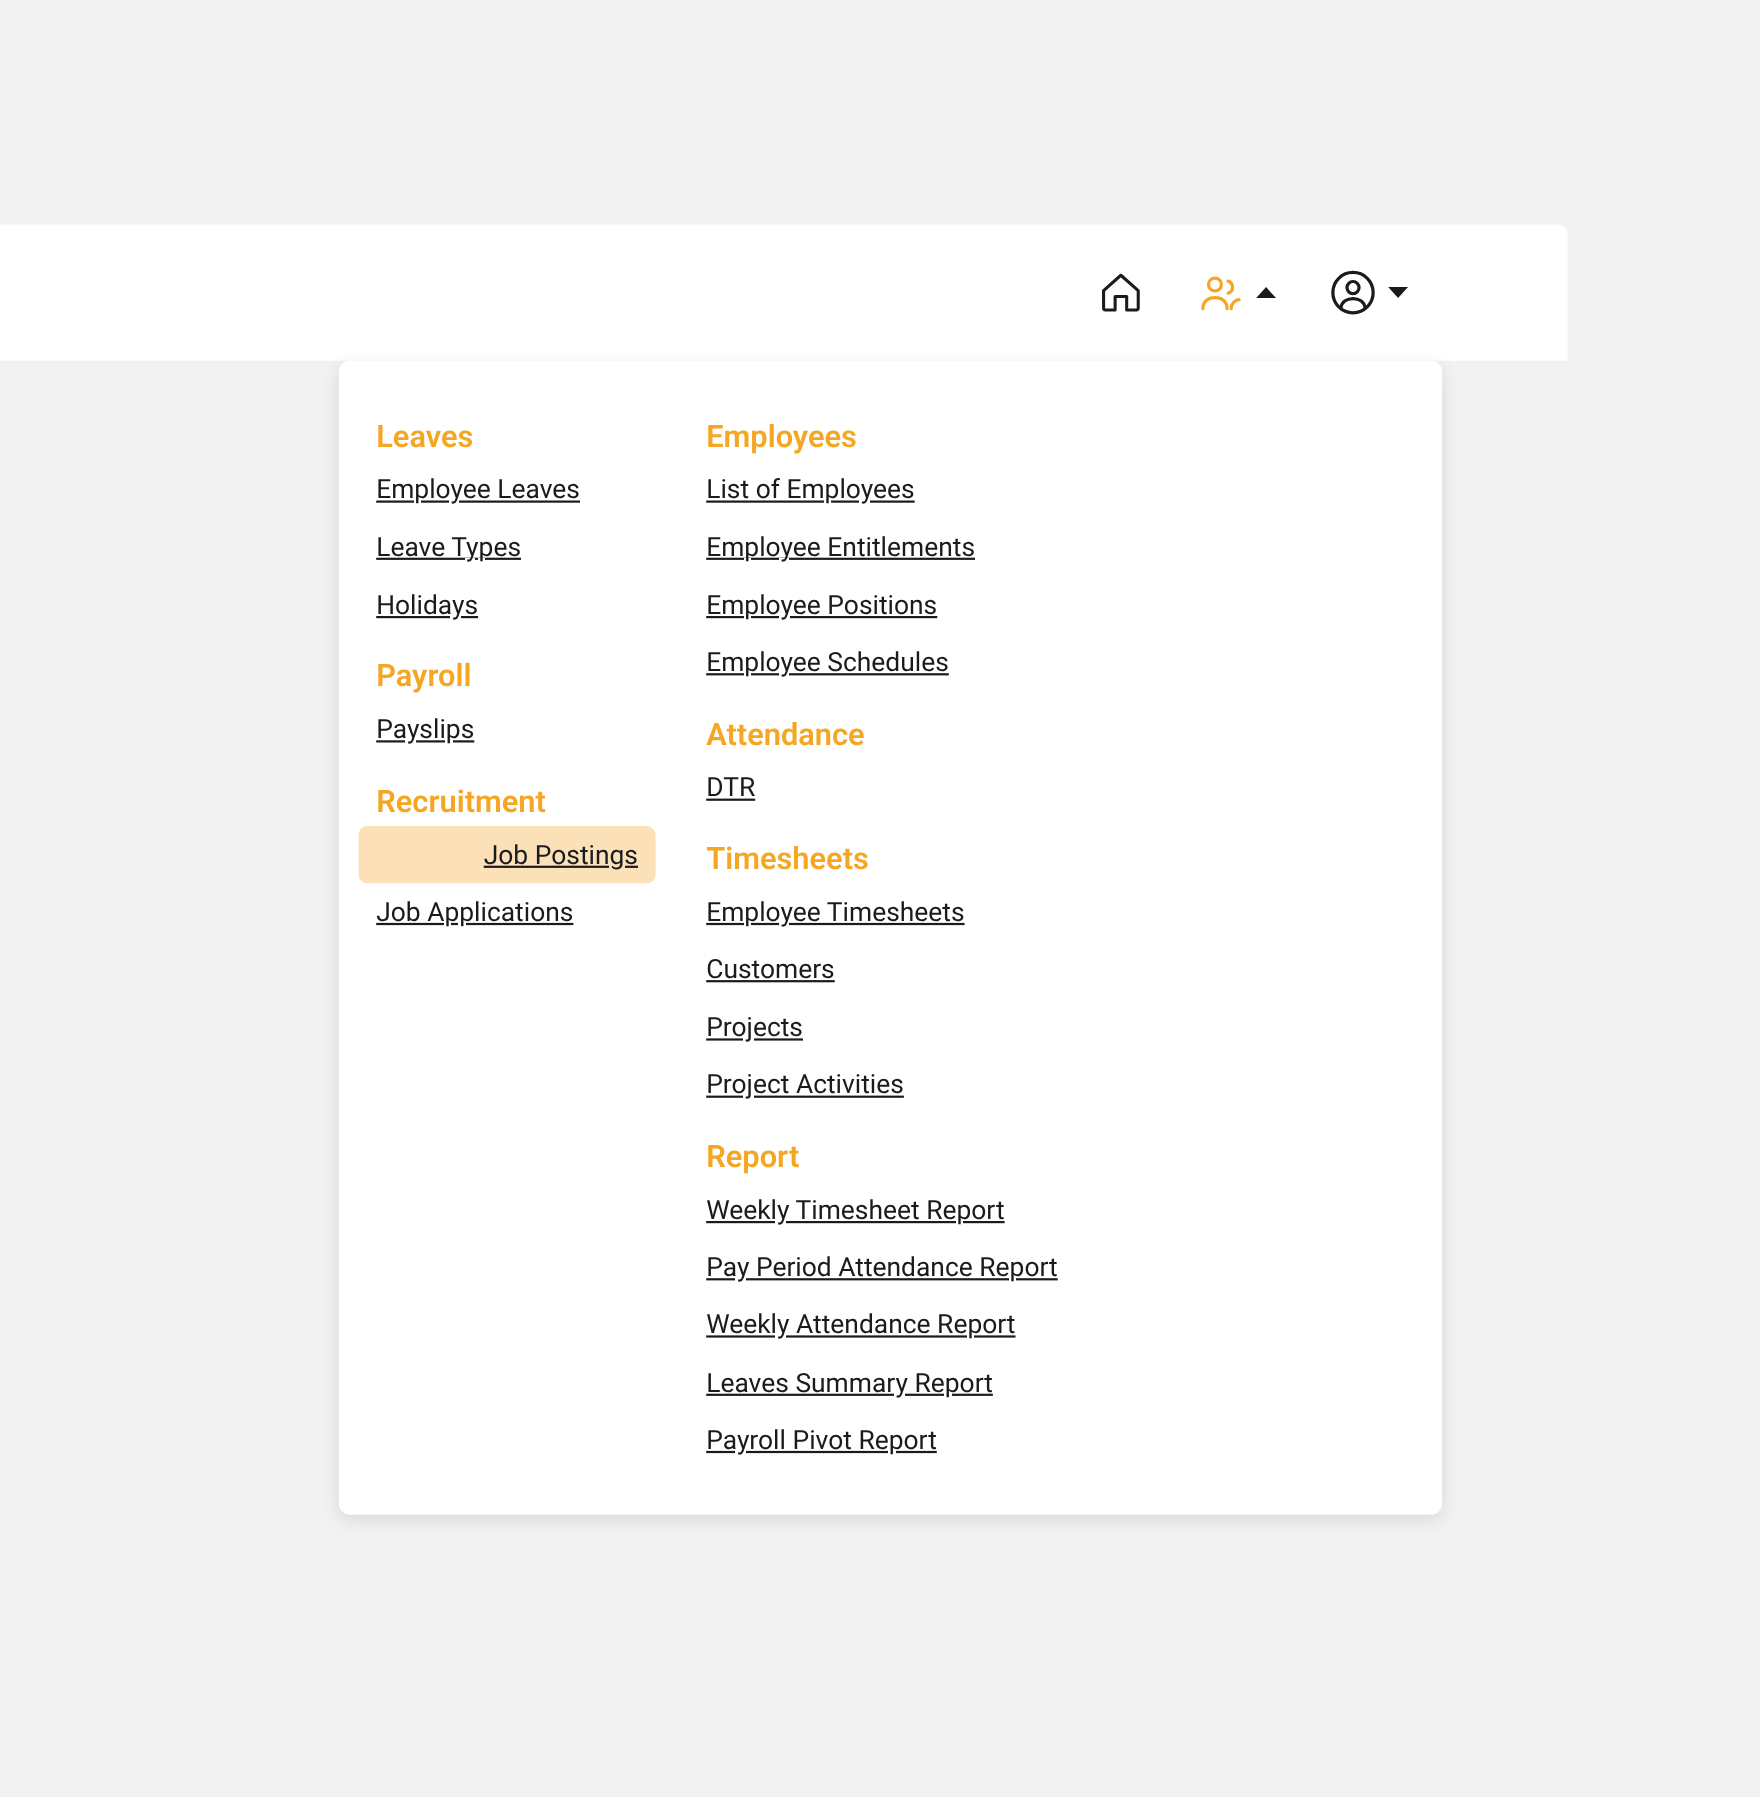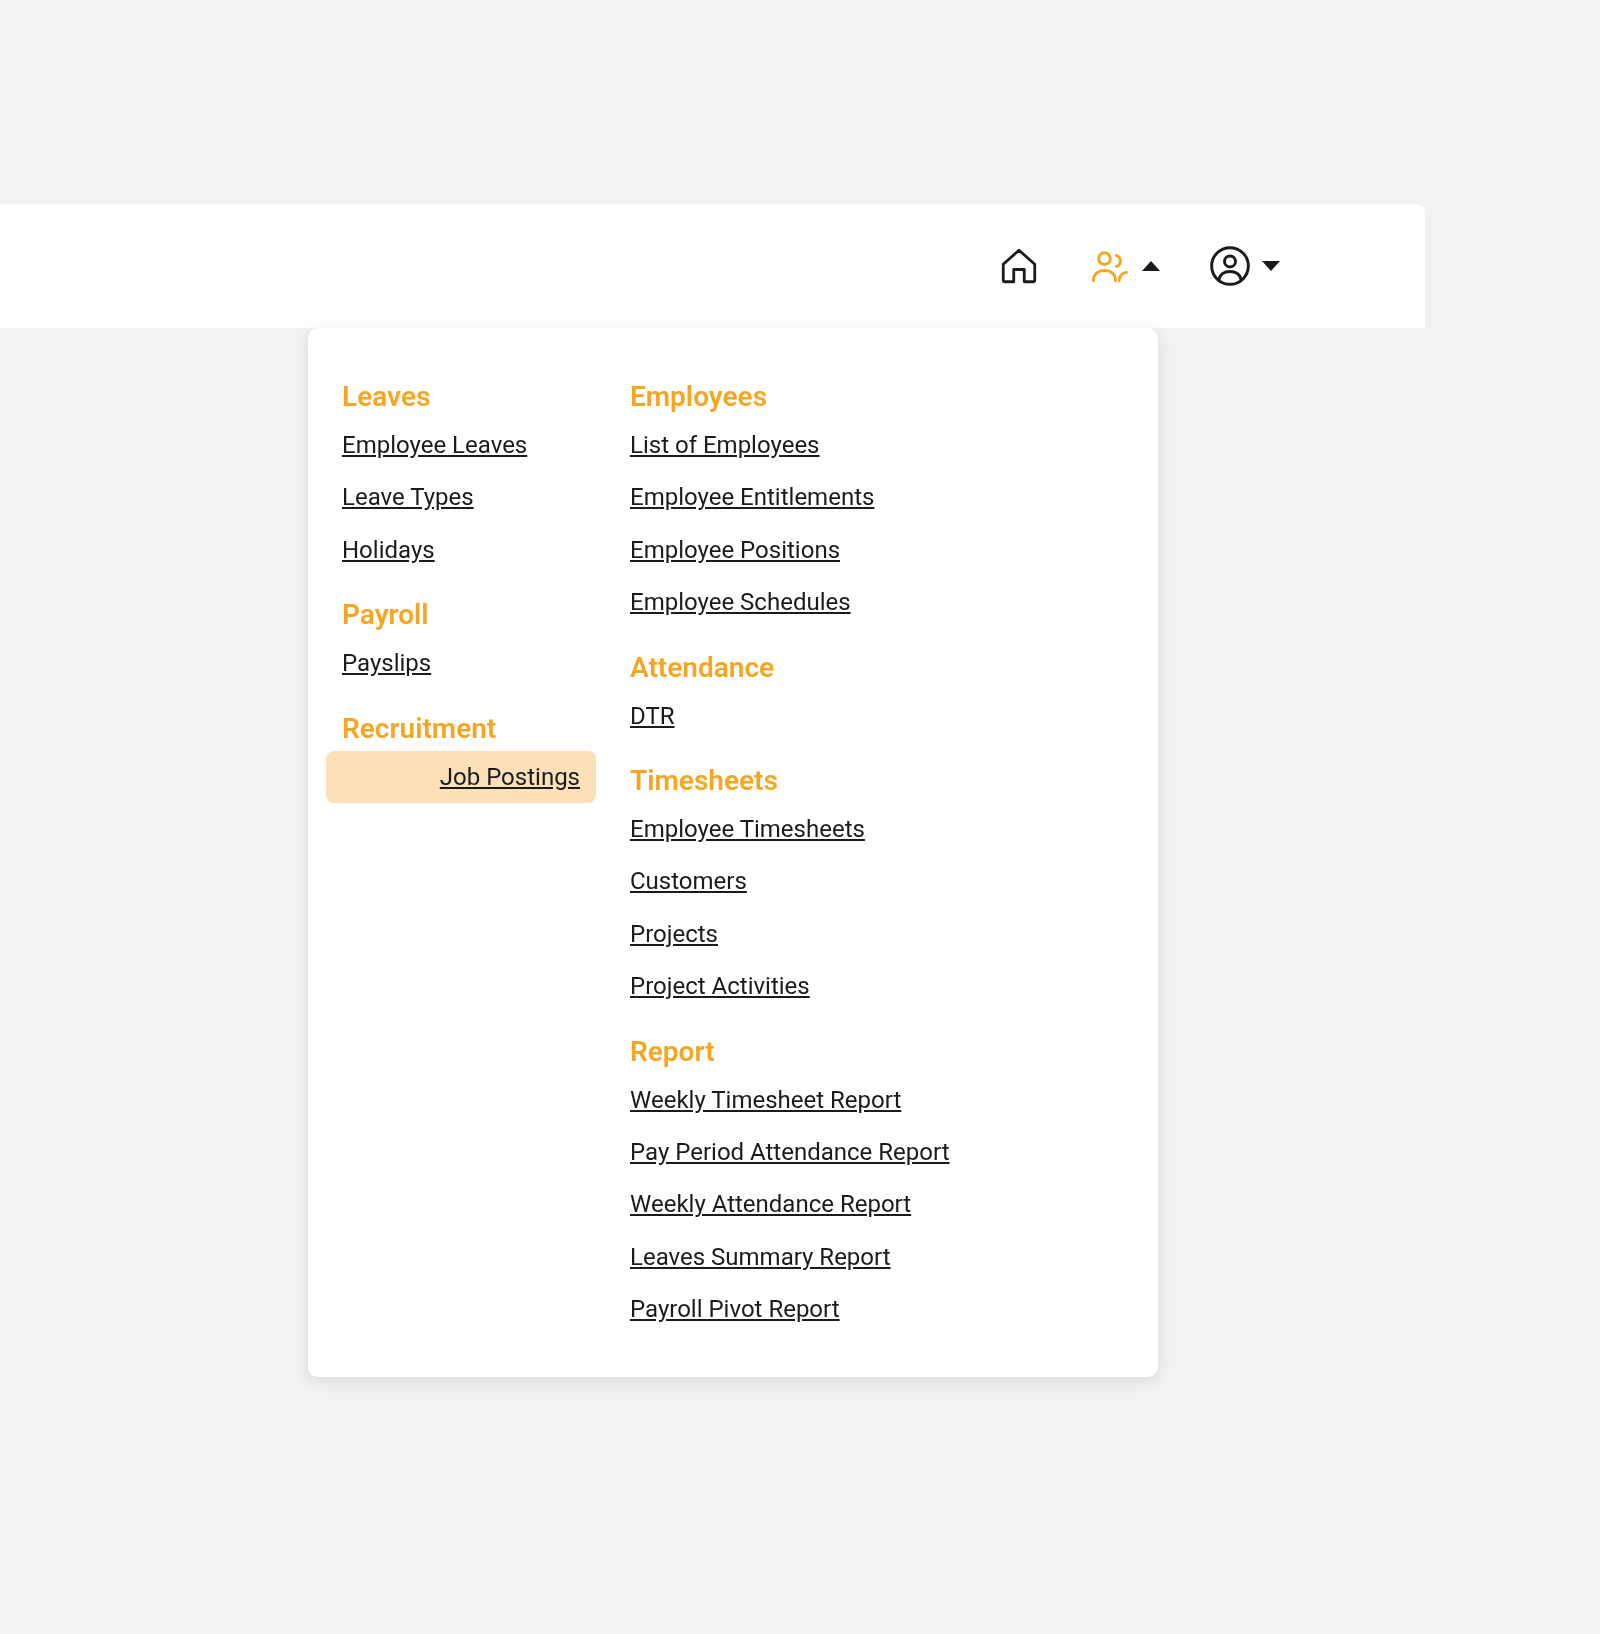--- a/index.html
+++ b/index.html
@@ -55,27 +55,27 @@
     }
     
     .caret.down {
       border-top: 10px solid #1a1b1e;
     }
     
     .dropdown-menu {
       position: absolute;
       top: 328px;
       left: 308px;
-      width: 850px;
+      width: 1003px;
       background-color: #ffffff;
       border-radius: 10px;
       box-shadow: 0 4px 16px rgba(0, 0, 0, 0.1);
       padding: 42px 18px 42px 18px;
       display: flex;
-      gap: 18px;
+      gap: 30px;
     }
     
     .menu-column {
       display: flex;
       flex-direction: column;
     }
     
     .menu-column.left {
       width: 270px;
     }
@@ -152,20 +152,21 @@
     <div class="category-title">Leaves</div>
     <div class="menu-item">Employee Leaves</div>
     <div class="menu-item">Leave Types</div>
     <div class="menu-item">Holidays</div>
 
     <div class="category-title spaced">Payroll</div>
     <div class="menu-item">Payslips</div>
 
     <div class="category-title spaced">Recruitment</div>
     <div class="menu-item highlighted">Job Postings</div>
+    <div class="menu-item">Job Applications</div>
 
   </div>
 
   <div class="menu-column right">
 
     <div class="category-title">Employees</div>
     <div class="menu-item">List of Employees</div>
     <div class="menu-item">Employee Entitlements</div>
     <div class="menu-item">Employee Positions</div>
     <div class="menu-item">Employee Schedules</div>

